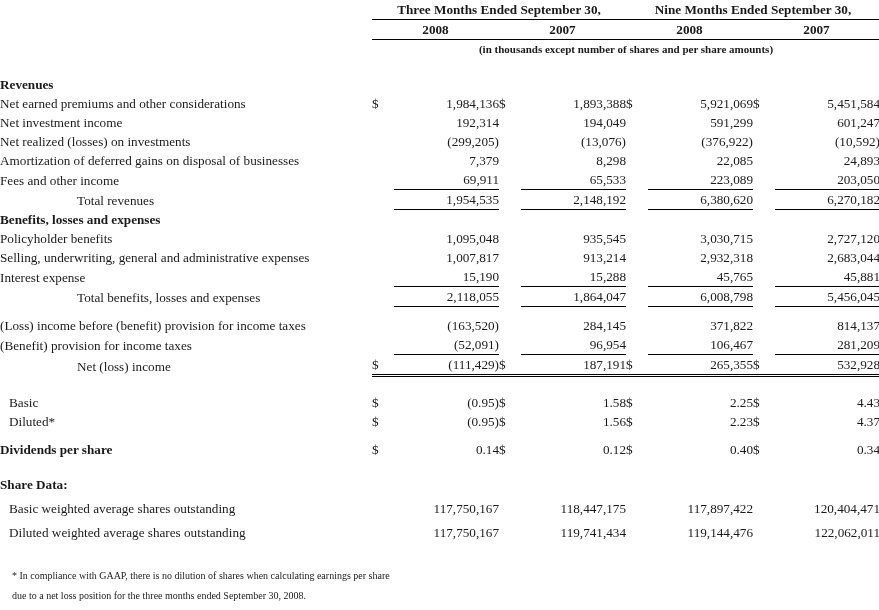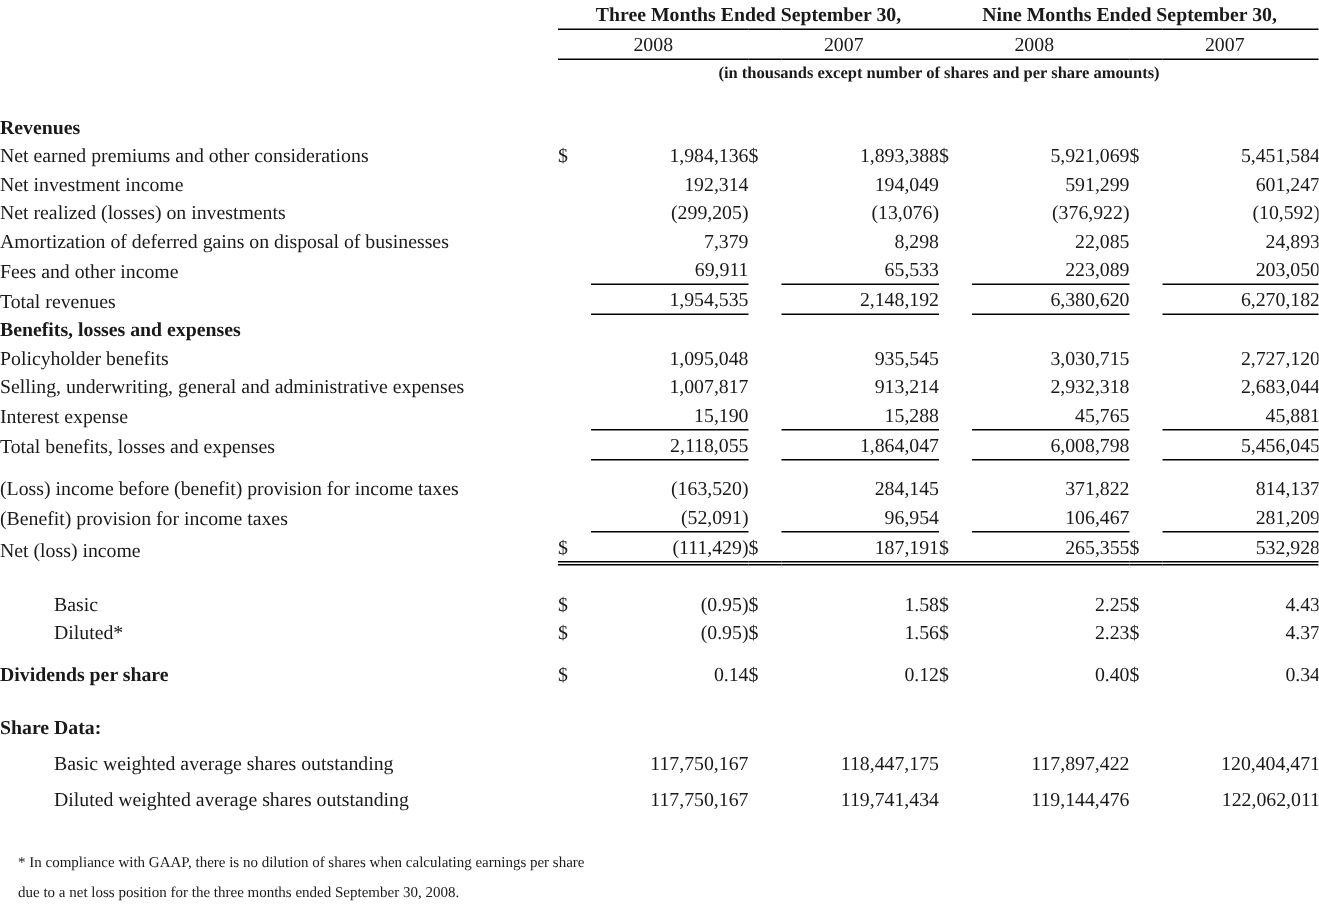--- a/index.html
+++ b/index.html
@@ -35,36 +35,36 @@
     white-space: nowrap;
   }
 
   
   col.c-label { width: 372px; }
   col.c-cur   { width: 22px; }
   col.c-num   { width: 105px; }
 
   
   .lbl        { padding-left: 12px; }
-  .lbl.ind1   { padding-left: 36px; }
-  .lbl.ind2   { }
+  .lbl.ind1   { padding-left: 9px; }
+  .lbl.ind2   { padding-left: 77px; }
   .bold       { font-weight: bold; }
   .cur        { text-align: left; padding-left: 8px; }
   .num        { text-align: right; padding-right: 10px; }
 
   
   .hdr-group {
     text-align: center;
     font-weight: bold;
     font-size: 13.2px;
     padding-bottom: 1px;
   }
   .hdr-year {
     text-align: center;
-    font-weight: normal;
+    font-weight: bold;
     font-size: 13.2px;
     padding-bottom: 1px;
   }
   .rule-b   { border-bottom: 1.3px solid #000; }
   .dbl-b    { border-bottom: 3px double #000; }
 
   .units {
     text-align: center;
     font-weight: bold;
     font-size: 11px;

